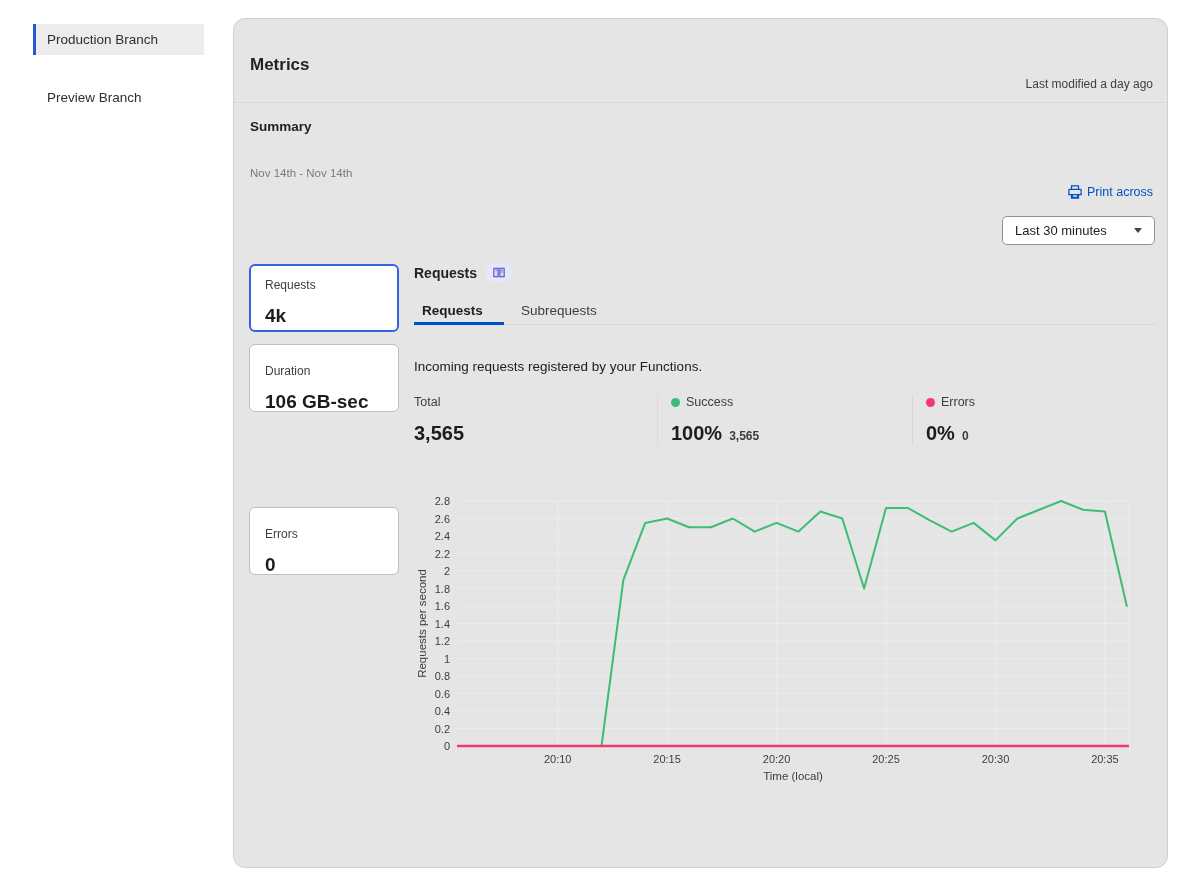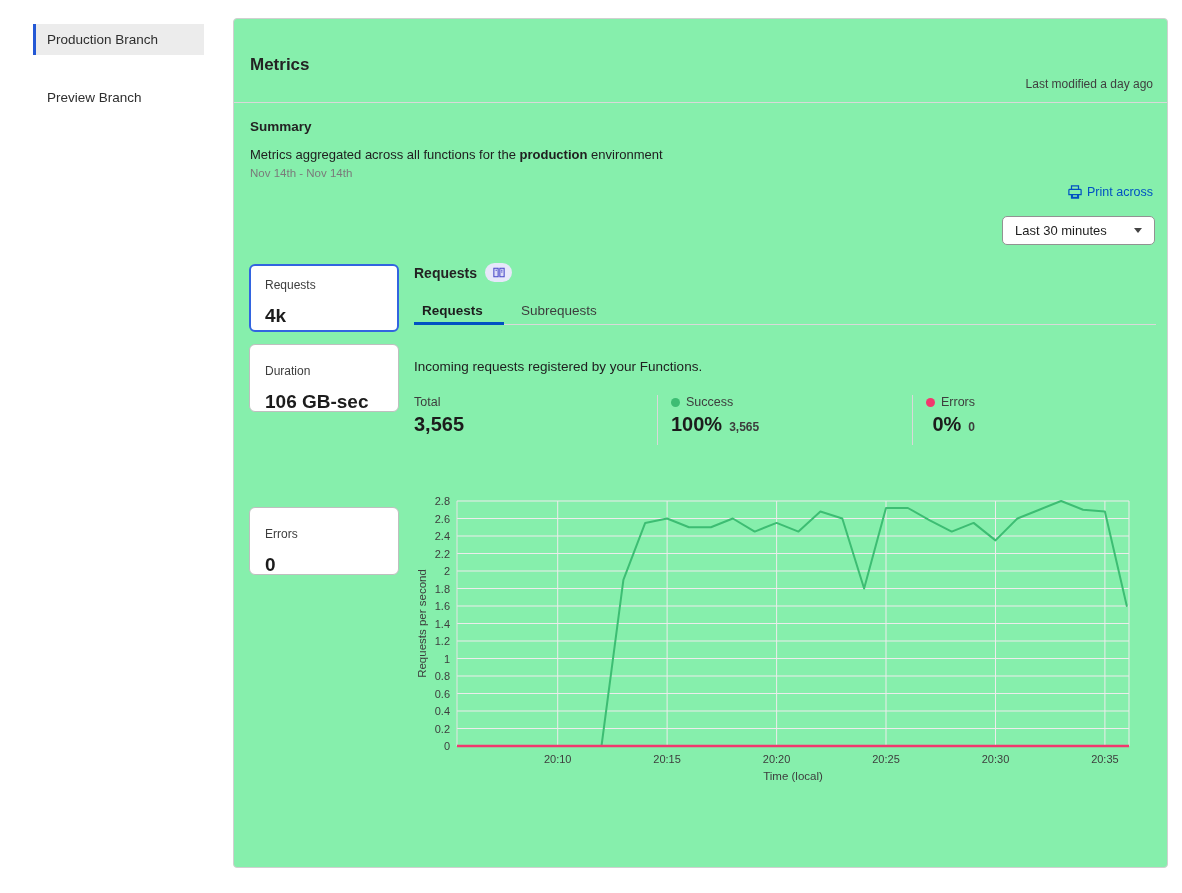--- a/index.html
+++ b/index.html
@@ -8,22 +8,22 @@
   .abs { position:absolute; }
 
   
   .sidebar-item { left:33px; width:171px; padding:8px 0 8px 14px;
     font-size:13.5px; color:#2e2e2e; cursor:pointer; }
   .sidebar-item.active { top:24px; background:#ececec;
     border-left:3px solid #2458d5; padding-left:11px; font-weight:400; }
   .sidebar-item.plain { top:82px; }
 
   
-  .panel { left:233px; top:18px; width:935px; height:850px; background:#86efac;
-    border:1px solid #d0d0d0; border-radius:4px; }
+  .panel { left:233px; top:18px; width:935px; height:850px; background:#e5e5e5;
+    border:1px solid #d0d0d0; border-radius:12px; }
   .panel-title { left:16px; top:36px; font-size:17px; font-weight:700; color:#232323; }
   .last-modified { right:14px; top:58px; font-size:12px; color:#3f3f3f; }
   .header-divider { left:0; top:83px; width:100%; height:1px; background:#d9d9d9; }
 
   .summary-title { left:16px; top:100px; font-size:13.5px; font-weight:700; }
   .summary-desc { left:16px; top:128px; font-size:13px; color:#202020; }
   .summary-date { left:16px; top:148px; font-size:11.5px; color:#7a7a7a; }
 
   .print-report { right:14px; top:166px; font-size:12.5px; color:#0051c3;
     display:flex; align-items:center; gap:5px; cursor:pointer; }
@@ -54,21 +54,21 @@
   .tab.active { left:188px; font-weight:700; color:#1d1d1d; }
   .tab.inactive { left:287px; font-weight:400; color:#3d3d3d; }
   .tabs-underline-gray { left:180px; top:305px; width:742px; height:1px; background:#d9d9d9; }
   .tabs-underline-active { left:180px; top:303px; width:90px; height:3px; background:#0051c3; }
 
   .section-desc { left:180px; top:340px; font-size:13.5px; color:#202020; }
 
   .stat-col { top:376px; }
   .stat-col .stat-label { font-size:12.5px; color:#3d3d3d;
     display:flex; align-items:center; gap:6px; }
-  .stat-col .stat-value-row { margin-top:4px; display:flex; align-items:baseline; gap:7px;justify-content:flex-end; }
+  .stat-col .stat-value-row { margin-top:13px; display:flex; align-items:baseline; gap:7px; }
   .stat-col .stat-value { font-size:20px; font-weight:700; color:#1c1c1c; }
   .stat-col .stat-sub { font-size:12px; font-weight:700; color:#3d3d3d; }
   .stat-col.s0 { left:180px; } .stat-col.s1 { left:437px; } .stat-col.s2 { left:692px; }
   .stat-divider { top:376px; width:1px; height:50px; background:#d9d9d9; }
   .stat-divider.d0 { left:423px; } .stat-divider.d1 { left:678px; }
   .dot { width:9px; height:9px; border-radius:50%; display:inline-block; }
   .dot-green { background:#3dbd73; } .dot-pink { background:#f2386e; }
 
   
   #chart-wrap { left:180px; top:470px; width:735px; height:300px; }
@@ -87,21 +87,20 @@
   <span>Preview Branch</span>
 </div>
 
 <div class="abs panel">
 
   <div class="abs panel-title">Metrics</div>
   <div class="abs last-modified">Last modified a day ago</div>
   <div class="abs header-divider"></div>
 
   <div class="abs summary-title">Summary</div>
-  <div class="abs summary-desc"><span>Metrics aggregated across all functions for the </span><b>production</b><span> environment</span></div>
   <div class="abs summary-date">Nov 14th - Nov 14th</div>
 
   <div class="abs print-report">
     <span style="display:inline-flex;">
       <svg width="14" height="14" viewBox="0 0 16 16">
         <path d="M4 1h8v4H4z M2 5h12a1 1 0 0 1 1 1v5h-3v4H4v-4H1V6a1 1 0 0 1 1-1z M5 11h6v3H5z" fill="none" stroke="#0051c3" stroke-width="1.4"></path>
       </svg>
     </span>
     <span>Print across</span>
   </div>

